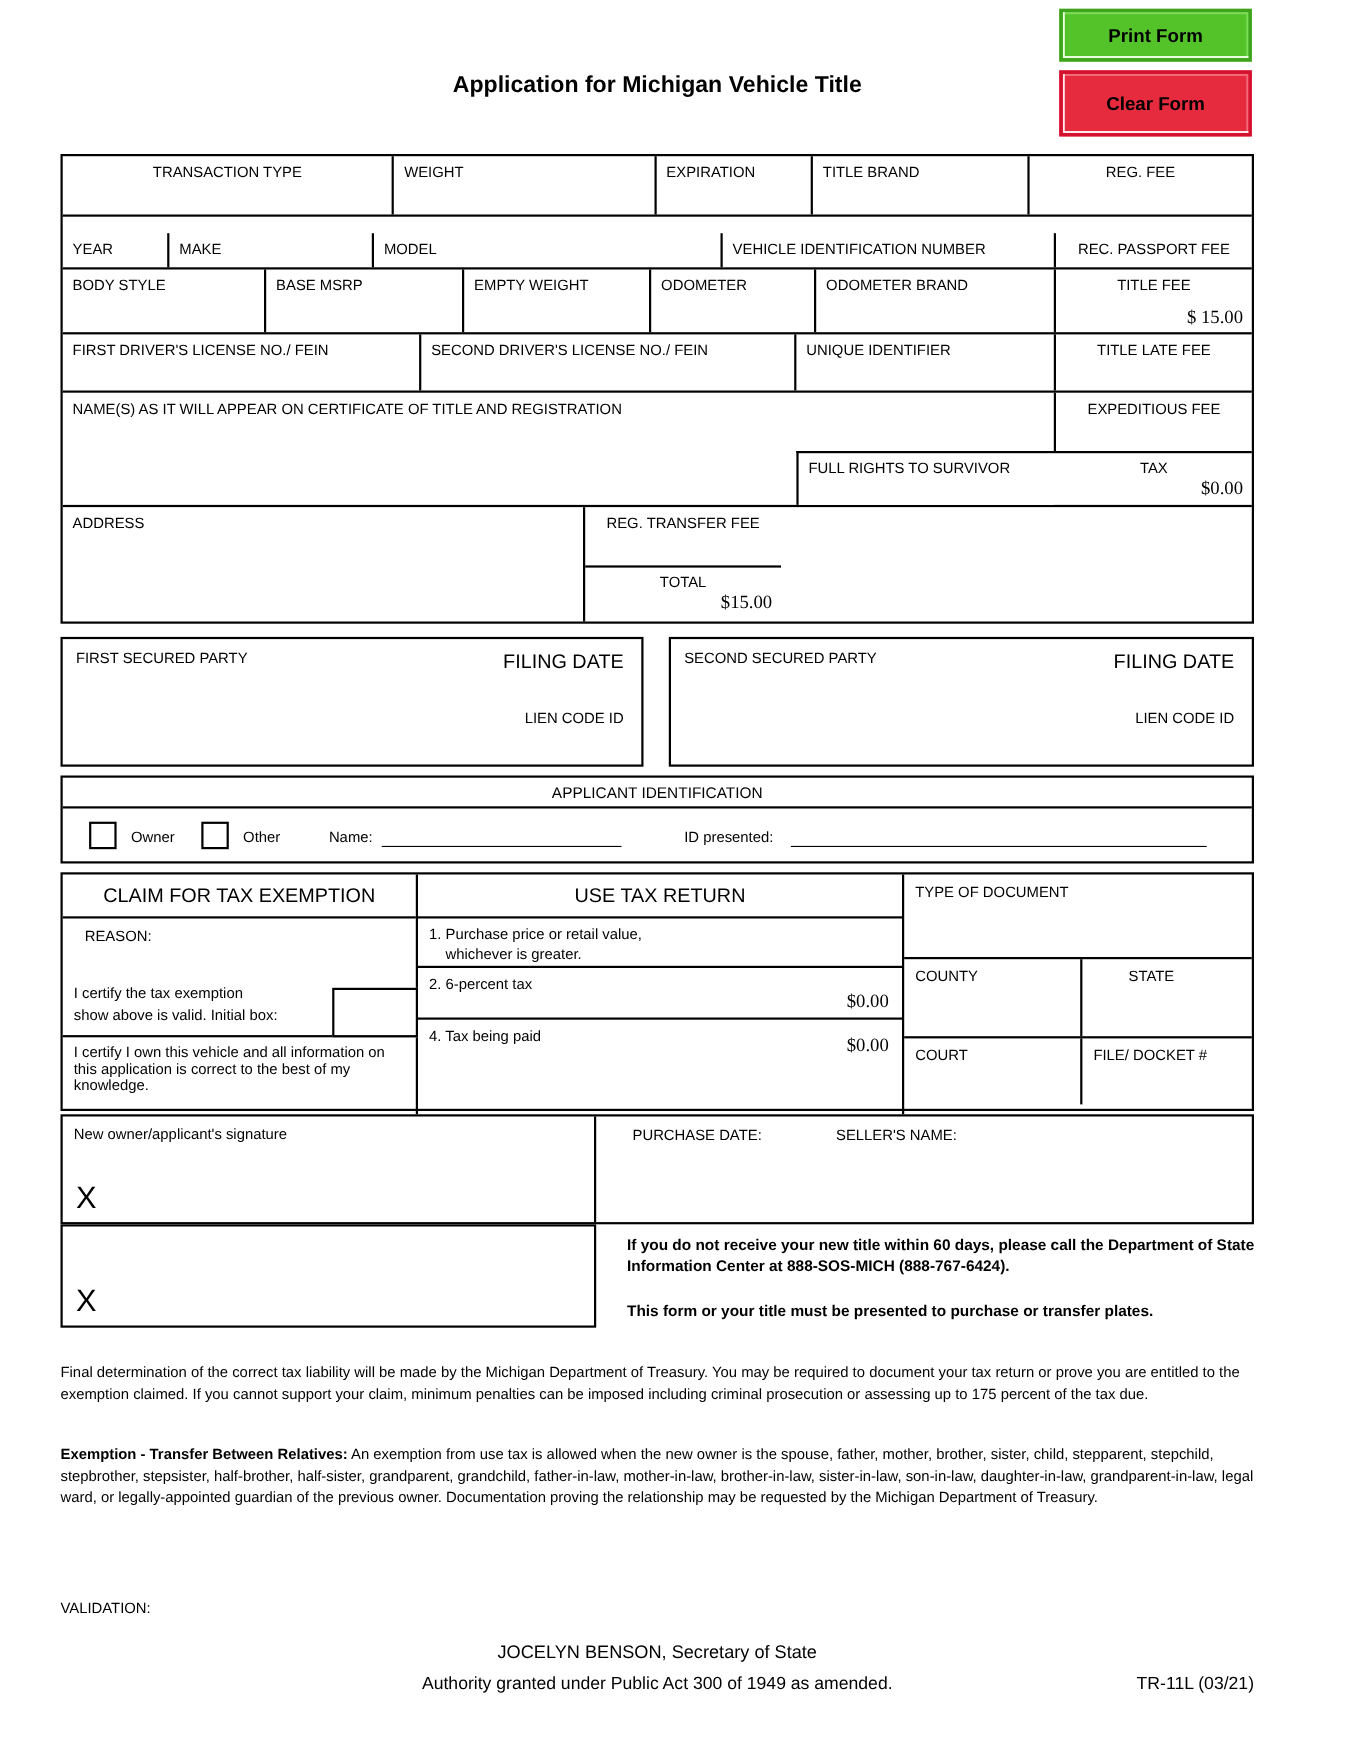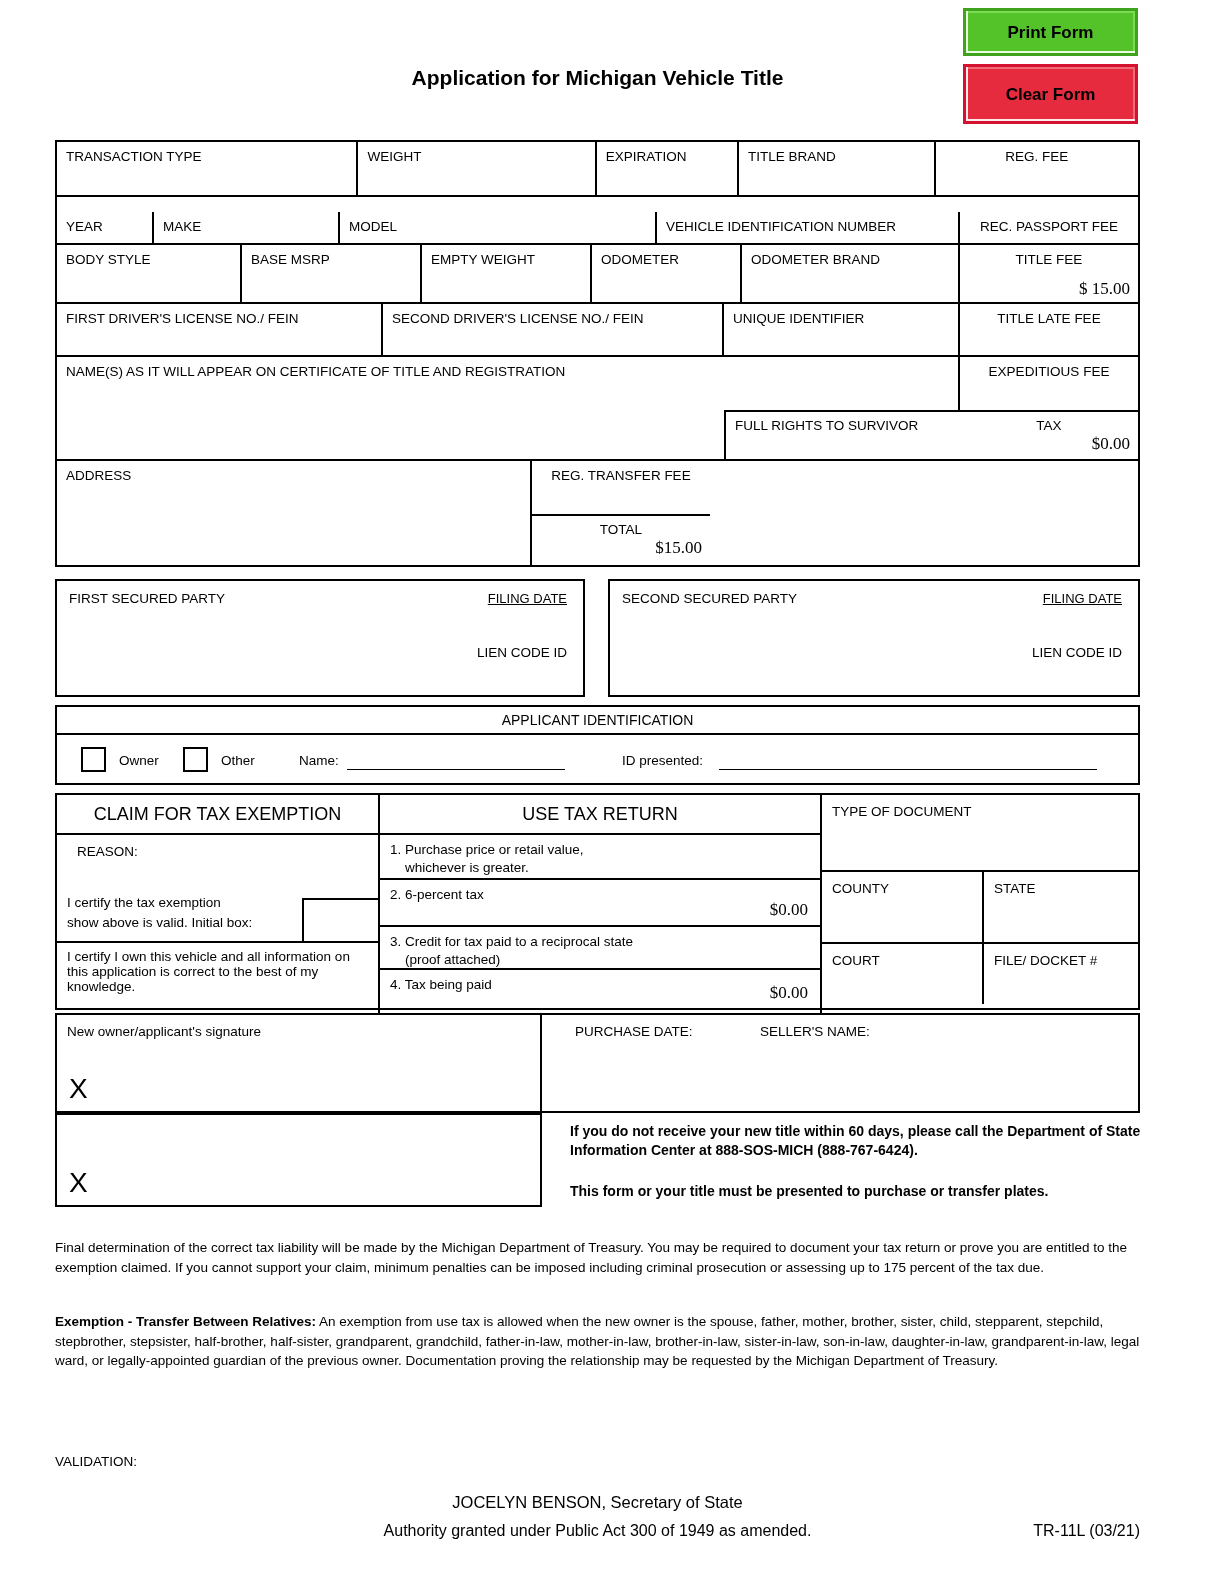--- a/index.html
+++ b/index.html
@@ -28,21 +28,21 @@
   .cell.last { border-right:none; }
   .fee  { text-align:center; }
   .fee-val { position:absolute; right:8px; bottom:3px;
              font-family:"Liberation Serif", serif; font-size:17px; }
 
   .abs { position:absolute; }
   .lbl { font-size:13.5px; }
 
   
   .sec-box .top-left  { position:absolute; left:12px; top:10px; font-size:13.5px; }
-  .sec-box .top-right { position:absolute; right:16px; top:10px; font-size:13px;text-decoration:underline; }
+  .sec-box .top-right { position:absolute; right:16px; top:10px; font-size:18px; }
   .sec-box .mid-right { position:absolute; right:16px; top:64px; font-size:13.5px; }
 
   
   #applicant-header { height:28px; border-bottom:2px solid #000; text-align:center;
                       font-size:14px; padding-top:5px; }
   .checkbox { position:absolute; width:25px; height:25px; border:2px solid #000; background:#fff; }
   .uline { position:absolute; border-bottom:1.5px solid #000; height:1px; }
 
   
   .col { position:absolute; top:0; height:220px; border-right:2px solid #000; }
@@ -71,21 +71,21 @@
 <div id="page">
 
   <div id="print-btn" class="btn">Print Form</div>
   <div id="clear-btn" class="btn">Clear Form</div>
 
   <div class="page-title">Application for Michigan Vehicle Title</div>
 
   <div class="section" style="left:55px; top:140px; width:1085px; height:427px;">
 
     <div class="row" style="height:55px;">
-      <div class="cell" style="width:310px;"><span class="lbl">TRANSACTION TYPE</span></div>
+      <div class="cell" style="width:310px;text-align:center;"><span class="lbl">TRANSACTION TYPE</span></div>
       <div class="cell" style="width:245px;"><span class="lbl">WEIGHT</span></div>
       <div class="cell" style="width:146px;"><span class="lbl">EXPIRATION</span></div>
       <div class="cell" style="width:202px;"><span class="lbl">TITLE BRAND</span></div>
       <div class="cell fee last" style="width:208px;border-radius:21px;"><span class="lbl">REG. FEE</span></div>
     </div>
 
     <div class="row" style="height:48px;align-items:flex-end;">
       <div class="cell" style="width:97px;"><span class="lbl">YEAR</span></div>
       <div class="cell" style="width:186px;"><span class="lbl">MAKE</span></div>
       <div class="cell" style="width:317px;"><span class="lbl">MODEL</span></div>
@@ -187,35 +187,31 @@
     <div class="col" style="left:323px; width:442px;">
       <div class="hdr-cell">USE TAX RETURN</div>
       <div class="ut-item" style="height:45px;">
         <span>1. Purchase price or retail value,</span><br>
         <span class="indent2">whichever is greater.</span>
       </div>
       <div class="ut-item" style="height:47px;">
         <span>2. 6-percent tax</span>
         <span class="ut-val">$0.00</span>
       </div>
-      <div class="ut-item" style="height:43px;">
-        <span>3. Credit for tax paid to a reciprocal state</span><br>
-        <span class="indent2">(proof attached)</span>
-      </div>
       <div class="ut-item last" style="height:38px;">
         <span>4. Tax being paid</span>
         <span class="ut-val">$0.00</span>
       </div>
     </div>
 
     <div class="col last" style="left:765px; width:316px;">
       <div style="height:77px; border-bottom:2px solid #000; padding:7px 10px;">
         <span class="lbl">TYPE OF DOCUMENT</span>
       </div>
-      <div style="display:flex; height:72px; border-bottom:2px solid #000;">
+      <div style="display:flex; height:72px; border-bottom:2px solid #000;gap:32px;">
         <div style="width:162px; border-right:2px solid #000; padding:7px 10px;"><span class="lbl">COUNTY</span></div>
         <div style="flex:1; padding:7px 10px;"><span class="lbl">STATE</span></div>
       </div>
       <div style="display:flex; height:60px;">
         <div style="width:162px; border-right:2px solid #000; padding:7px 10px;"><span class="lbl">COURT</span></div>
         <div style="flex:1; padding:7px 10px;"><span class="lbl">FILE/ DOCKET #</span></div>
       </div>
     </div>
   </div>
 

